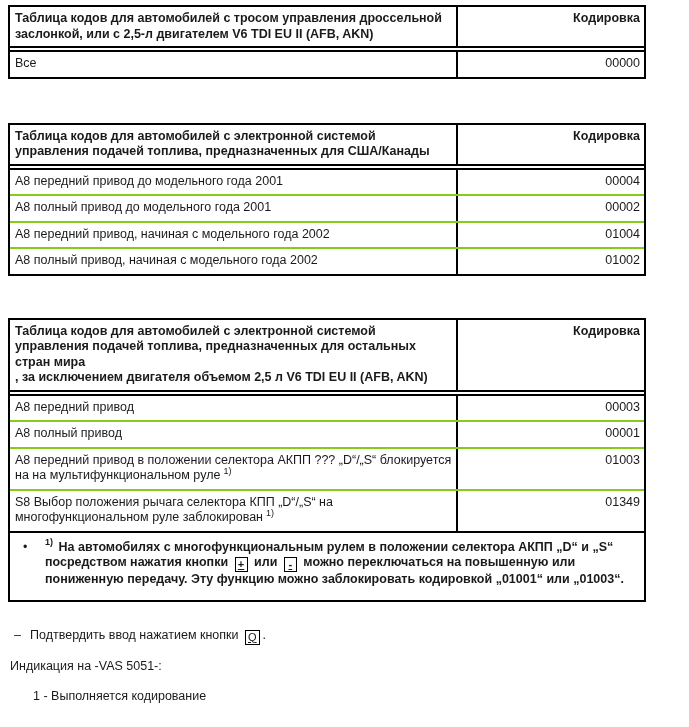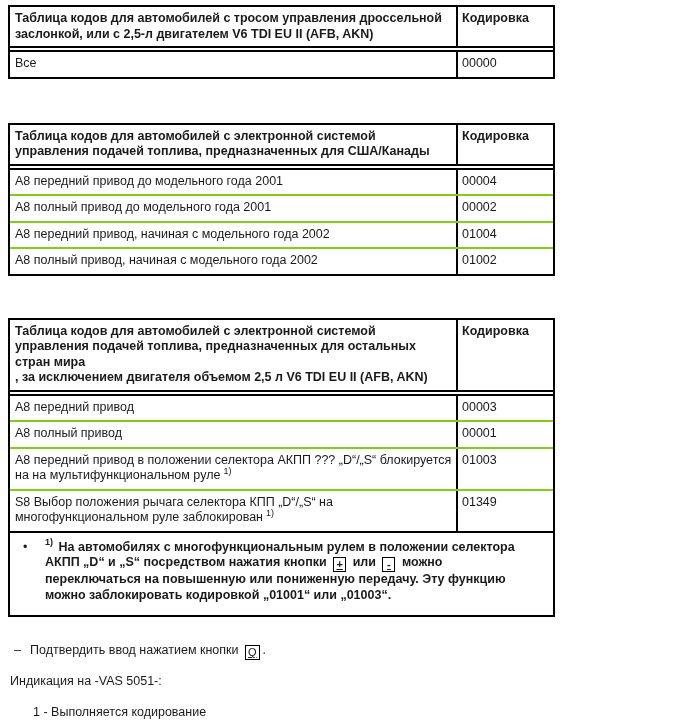--- a/index.html
+++ b/index.html
@@ -4,34 +4,34 @@
 <style>
   html, body { margin:0; padding:0; background:#ffffff; }
   body {
     width:689px; height:727px; overflow:hidden;
     font-family:"Liberation Sans", sans-serif;
     font-size:12.5px; line-height:15.5px; color:#1a1a1a;
   }
   .content { padding:5px 15px 0 8px; }
 
   
-  .tbl { border:2px solid #000; width:547px; box-sizing:border-box; background:#fff; }
+  .tbl { border:2px solid #000; width:638px; box-sizing:border-box; background:#fff; }
   .tbl-gap-1 { margin-bottom:44px; }
   .tbl-gap-2 { margin-bottom:42px; }
   .hdr { display:flex; border-bottom:2px solid #000; font-weight:bold; }
   .rows { border-top:2px solid #000; margin-top:2px; } 
   .row { display:flex; }
   .row + .row { border-top:2px solid #84cc16; }
   .c1 {
     width:448px; box-sizing:border-box; border-right:2px solid #000;
     padding:4px 1px 5px 5px;
   }
   .hdr .c1 { white-space:pre-line; padding:4px 8px 4px 5px; }
   .c2 {
-    flex:1; text-align:left; padding:4px 4px 5px 4px; box-sizing:border-box;
+    flex:1; text-align:right; padding:4px 4px 5px 4px; box-sizing:border-box;
   }
   sup.fnref { font-size:9px; line-height:0; vertical-align:super; margin-left:3px; }
 
   
   .footnote {
     border-top:2px solid #000; padding:7px 14px 12px 10px;
     display:flex; align-items:flex-start;
   }
   .bullet { width:22px; flex:0 0 22px; text-align:left; padding-left:3px; }
   .fn-text { flex:1;font-weight:bold; }

